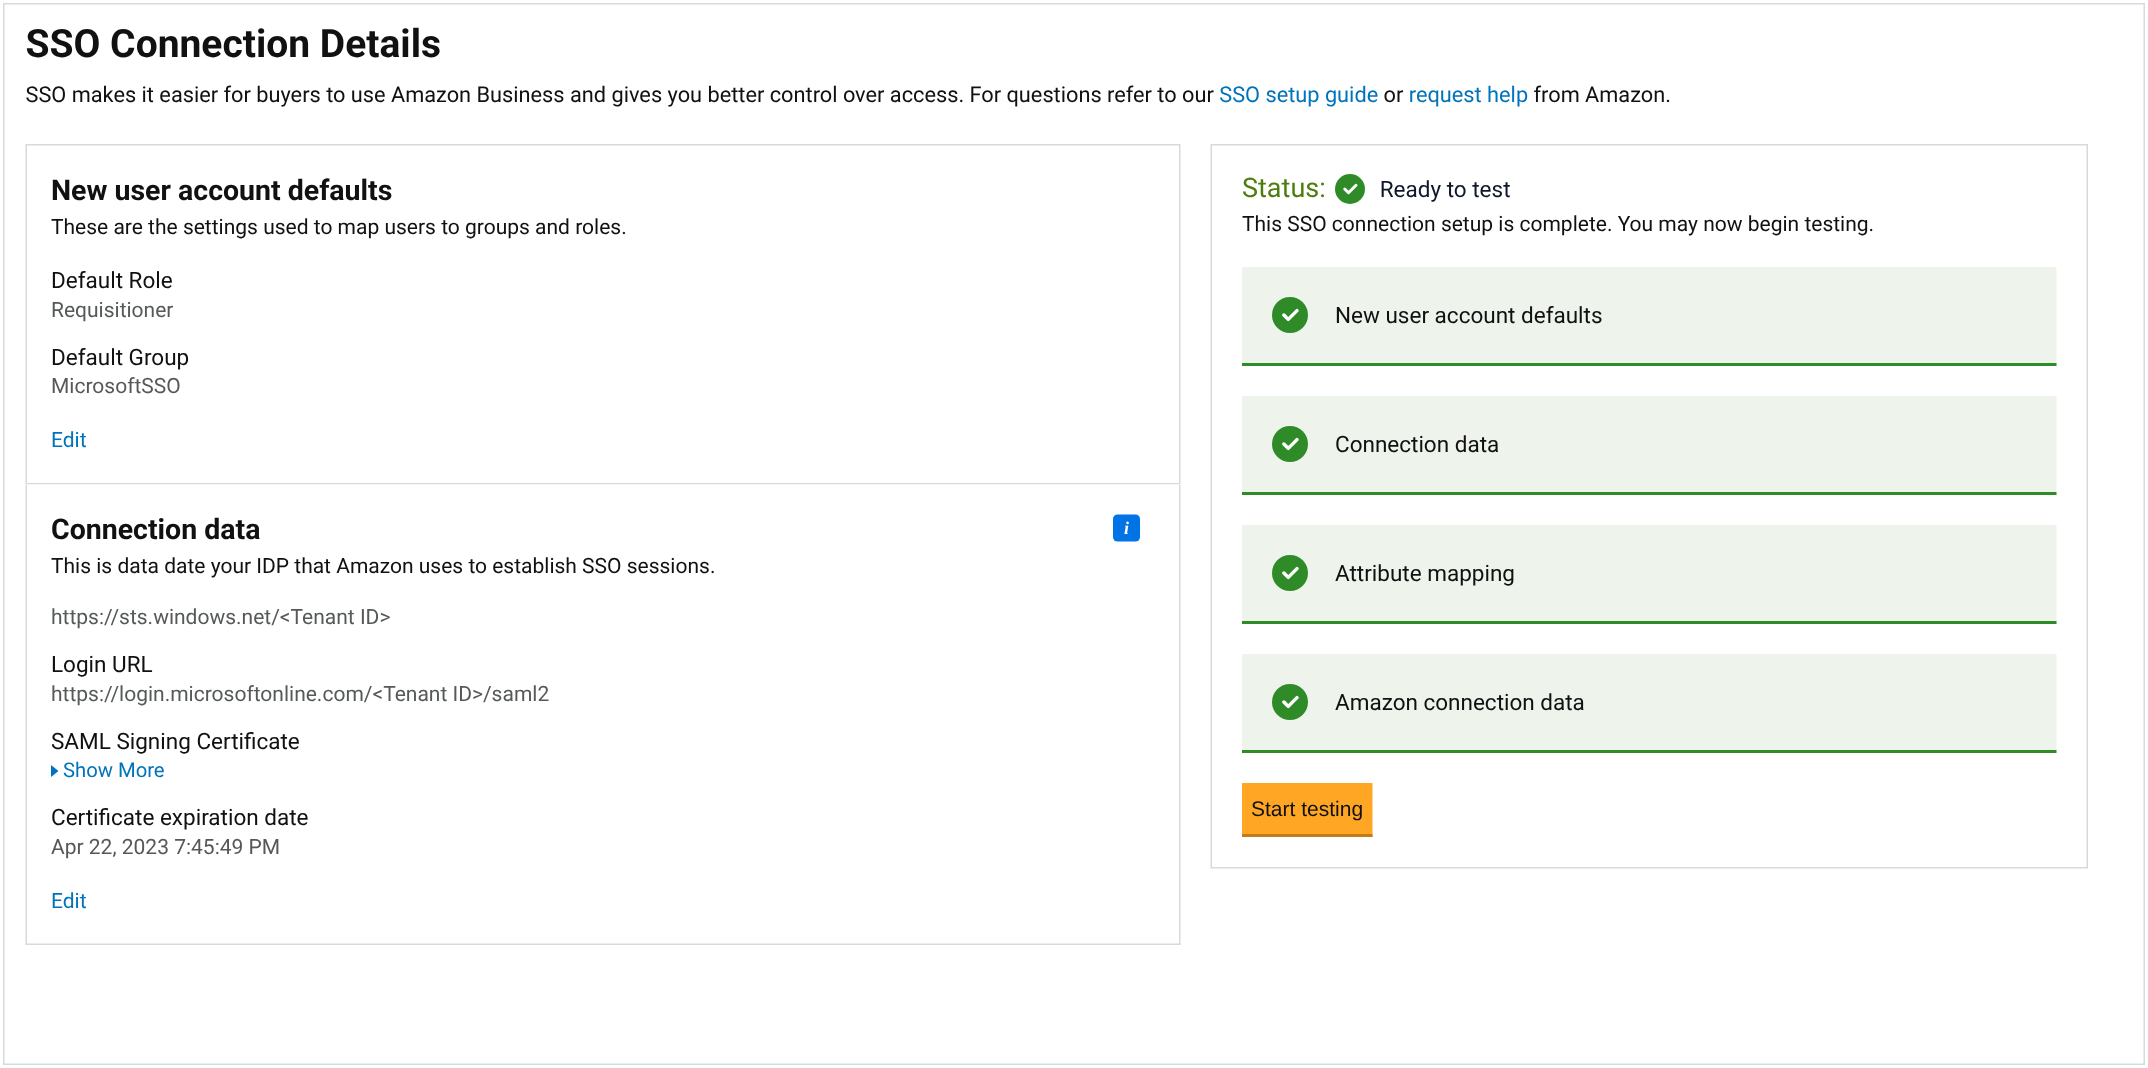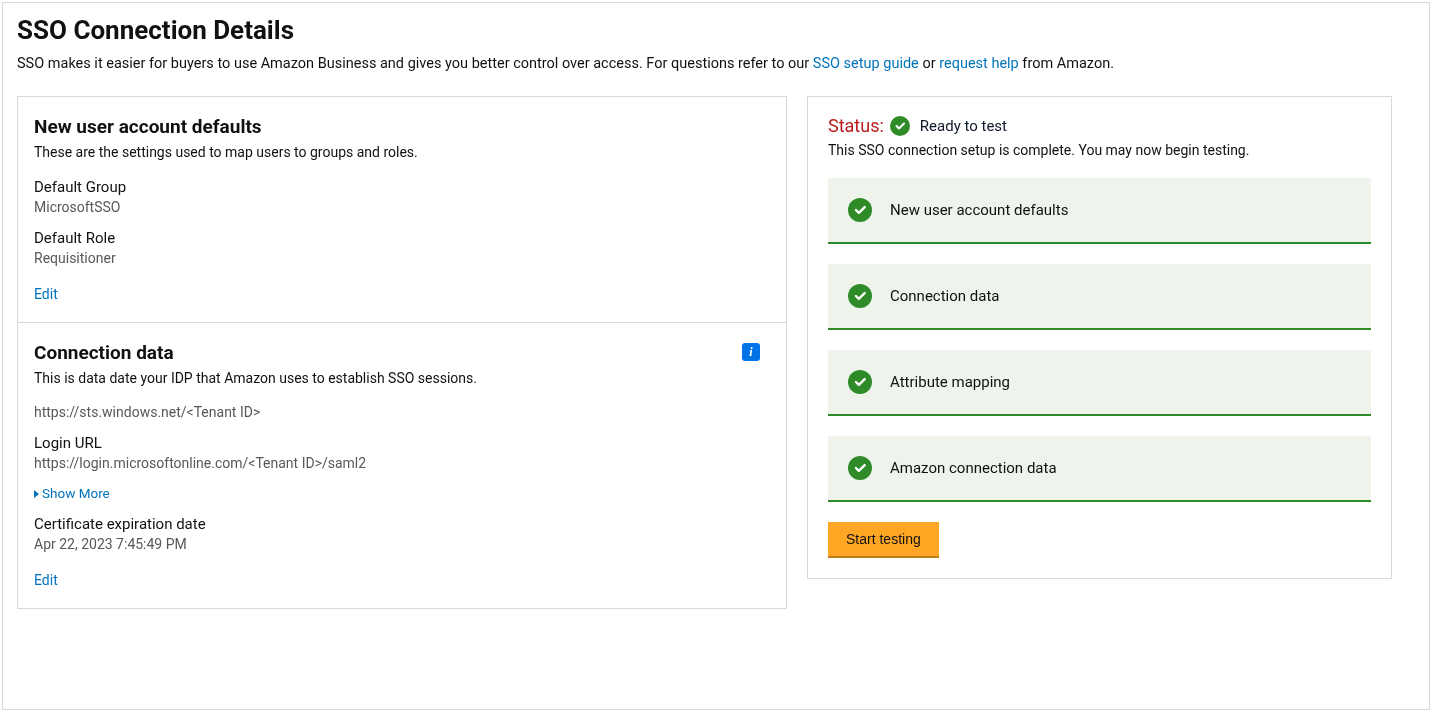--- a/index.html
+++ b/index.html
@@ -120,21 +120,21 @@
   }
   .status-header {
     display: flex;
     align-items: center;
     gap: 6px;
     margin-bottom: 6px;
   }
   .status-prefix {
     font-size: 18px;
     font-weight: 400;
-    color: #b91c1c;
+    color: #4d7c0f;
   }
   .status-label {
     font-size: 15px;
     color: #0f172a;
     margin-left: 4px;
   }
   .status-desc {
     font-size: 14px;
     color: #111;
     margin-bottom: 20px;
@@ -160,21 +160,21 @@
     gap: 18px;
     margin-bottom: 20px;
     font-size: 15px;
     color: #111;
   }
   .btn-primary {
     display: inline-block;
     background: #ffa724;
     color: #111;
     border: none;
-    padding: 9px 18px;
+    padding: 9px 6px;
     font-size: 14px;
     cursor: pointer;
     border-bottom: 2px solid #c27c17;
   }
 </style>
 </head>
 <body>
 
 <div class="page">
   <h1 class="page-title">SSO Connection Details</h1>
@@ -184,45 +184,46 @@
 
   <div class="columns">
 
     <div class="col-left">
 
       <div class="card">
         <div class="card-title">New user account defaults</div>
         <div class="card-subtitle">These are the settings used to map users to groups and roles.</div>
 
         <div class="field">
+          <div class="field-label">Default Role</div>
+          <div class="field-value">Requisitioner</div>
+        </div>
+        <div class="field">
           <div class="field-label">Default Group</div>
           <div class="field-value">MicrosoftSSO</div>
-        </div>
-        <div class="field">
-          <div class="field-label">Default Role</div>
-          <div class="field-value">Requisitioner</div>
         </div>
         <a class="edit-link">Edit</a>
       </div>
 
       <div class="card">
         <div class="card-row">
           <div class="card-title">Connection data</div>
           <span class="info-badge">i</span>
         </div>
         <div class="card-subtitle">This is data date your IDP that Amazon uses to establish SSO sessions.</div>
 
         <div class="field">
           <div class="field-value">https://sts.windows.net/&lt;Tenant ID&gt;</div>
         </div>
         <div class="field">
           <div class="field-label">Login URL</div>
           <div class="field-value">https://login.microsoftonline.com/&lt;Tenant ID&gt;/saml2</div>
         </div>
         <div class="field">
+          <div class="field-label">SAML Signing Certificate</div>
           <div class="show-more">
             <span class="caret-small"></span><span>Show More</span>
           </div>
         </div>
         <div class="field">
           <div class="field-label">Certificate expiration date</div>
           <div class="field-value">Apr 22, 2023 7:45:49 PM</div>
         </div>
         <a class="edit-link">Edit</a>
       </div>

